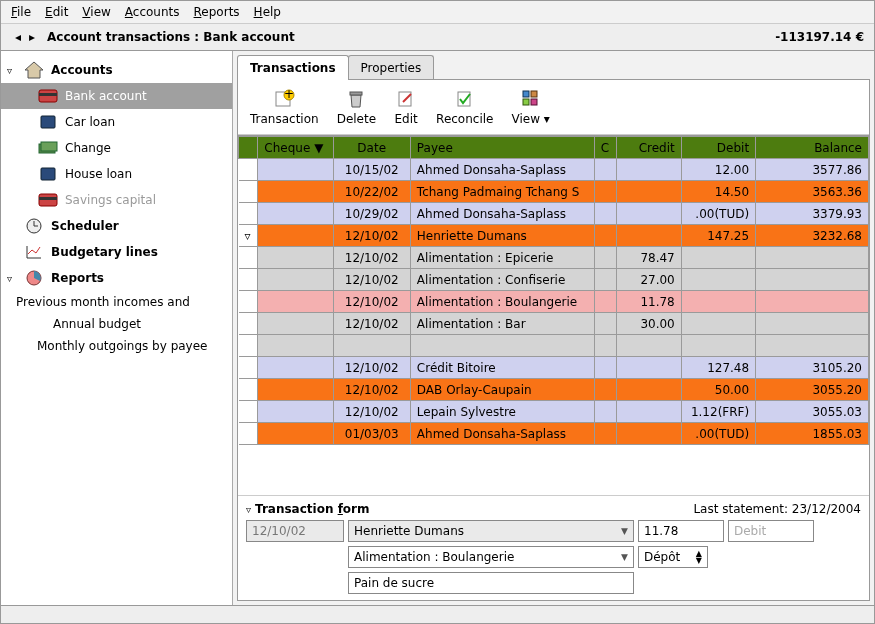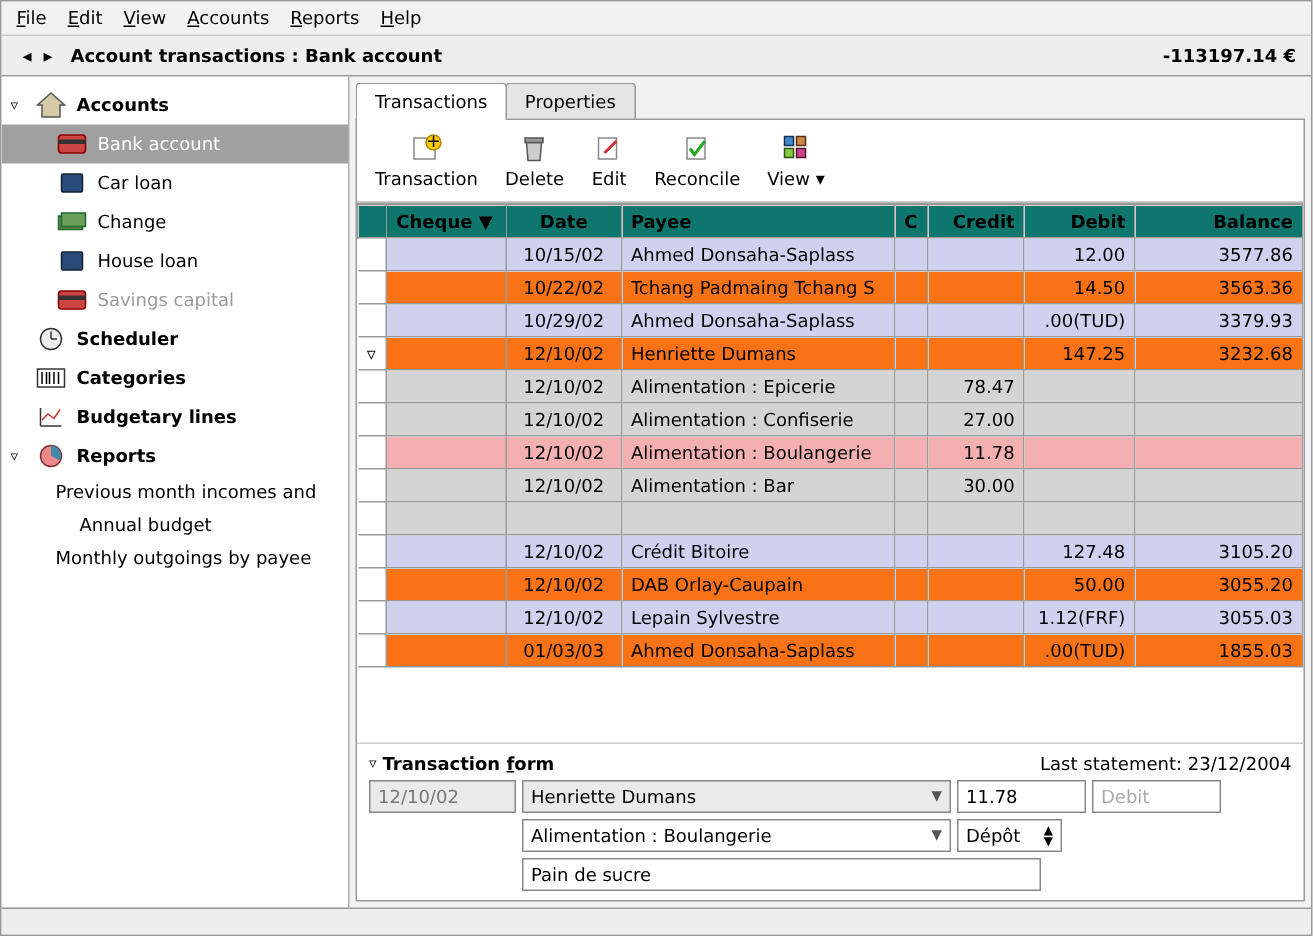--- a/index.html
+++ b/index.html
@@ -16,29 +16,29 @@
 .tree-item { display: flex; align-items: center; padding: 4px 8px 4px 6px; gap: 6px; cursor: pointer; }
 .tree-item.root { font-weight: bold; }
 .tree-item.child { padding-left: 36px; font-weight: normal; }
 .tree-item.selected { background: #a0a0a0; color: #fff; }
 .tree-item.disabled { color: #9a9a9a; }
 .tree-item .expand { width: 10px; font-size: 10px; }
 .tree-item .icon { width: 22px; height: 18px; display: inline-flex; align-items: center; justify-content: center; }
 .content { flex: 1; display: flex; flex-direction: column; padding: 4px; overflow: hidden; }
 .tabs { display: flex; }
 .tab { padding: 5px 12px; border: 1px solid #999; border-bottom: none; background: #e4e4e4; cursor: pointer; border-radius: 3px 3px 0 0; margin-right: -1px; }
-.tab.active { background: #fff; position: relative; z-index: 2; }
+.tab.active { background: #fff; position: relative; z-index: 2; font-weight: bold; }
 .panel { flex: 1; background: #fff; border: 1px solid #999; display: flex; flex-direction: column; overflow: hidden; margin-top: -1px; }
 .toolbar { display: flex; gap: 10px; padding: 6px 8px; border-bottom: 1px solid #ccc; }
 .tbtn { display: flex; flex-direction: column; align-items: center; gap: 2px; cursor: pointer; padding: 2px 4px; }
 .tbtn .ticon { width: 24px; height: 22px; display: flex; align-items: center; justify-content: center; }
 .grid-wrap { flex: 1; overflow: auto; border-top: 1px solid #999; position: relative; }
 table { border-collapse: collapse; width: 100%; }
 th, td { border: 1px solid #9a9a9a; padding: 3px 6px; height: 22px; white-space: nowrap; overflow: hidden; text-overflow: clip; }
-th { background: #0f766e; font-weight: bold; text-align: left; position: sticky; top: 0; }
+th { background: #4d7c0f; font-weight: normal; text-align: left; position: sticky; top: 0; }
 th.r, td.r { text-align: right; }
 col.c-handle { width: 14px; } col.c-chk { width: 62px; } col.c-date { width: 74px; }
 col.c-payee { width: 176px; } col.c-c { width: 16px; } col.c-credit { width: 62px; }
 col.c-debit { width: 70px; } col.c-balance { width: 108px; }
 tr.blue td { background: #cfd1ef; }
 tr.gray td { background: #d4d4d4; }
 tr.pink td { background: #f4b0b0; }
 tr.white td { background: #f97316; }
 .form-area { padding: 6px 8px; border-top: 1px solid #ccc; }
 .form-hdr { display: flex; align-items: center; }
@@ -136,53 +136,39 @@
             <circle cx="9" cy="9" r="7" fill="#eee" stroke="#333"></circle>
             <line x1="9" y1="9" x2="9" y2="4" stroke="#333"></line>
             <line x1="9" y1="9" x2="13" y2="9" stroke="#333"></line>
           </svg>
         </span>
       <span>Scheduler</span>
     </div>
     <div class="tree-item root">
       <span class="expand"></span>
       <span class="icon">
-          <svg width="20" height="14">
-            <rect x="1" y="1" width="18" height="12" fill="#fff" stroke="#333"></rect>
-            <line x1="4" y1="3" x2="4" y2="11" stroke="#000"></line>
-            <line x1="7" y1="3" x2="7" y2="11" stroke="#000"></line>
-            <line x1="9" y1="3" x2="9" y2="11" stroke="#000"></line>
-            <line x1="12" y1="3" x2="12" y2="11" stroke="#000"></line>
-            <line x1="15" y1="3" x2="15" y2="11" stroke="#000"></line>
-          </svg>
-        </span>
-      <span>Categories</span>
-    </div>
-    <div class="tree-item root">
-      <span class="expand"></span>
-      <span class="icon">
           <svg width="18" height="16">
             <polyline points="2,14 2,2" stroke="#333" fill="none"></polyline>
             <polyline points="2,14 16,14" stroke="#333" fill="none"></polyline>
             <polyline points="3,10 7,6 11,9 15,3" stroke="#c33" fill="none"></polyline>
           </svg>
         </span>
       <span>Budgetary lines</span>
     </div>
     <div class="tree-item root">
       <span class="expand">▿</span>
       <span class="icon">
           <svg width="18" height="18">
             <circle cx="9" cy="9" r="7" fill="#e88" stroke="#733"></circle>
             <path d="M9 9 L9 2 A7 7 0 0 1 15 12 Z" fill="#48a"></path>
           </svg>
         </span>
       <span>Reports</span>
     </div>
-    <div class="tree-item child" style="padding-left:36px">
+    <div class="tree-item child" style="padding-left:15px">
         <span>Previous month incomes and</span>
       </div>
     <div class="tree-item child" style="padding-left:52px">
         <span>Annual budget</span>
       </div>
     <div class="tree-item child" style="padding-left:36px">
         <span>Monthly outgoings by payee</span>
       </div>
   </div>
 
@@ -423,20 +409,20 @@
               <span>Alimentation : Boulangerie</span>
               <span class="dd">▼</span>
             </div>
           <div class="inp spin">
               <span>Dépôt</span>
               <span style="font-size:8px;line-height:7px">▲<br>▼</span>
             </div>
         </div>
         <div class="form-row">
           <div style="width:98px"></div>
-          <div class="inp" style="width:346px">Pain de sucre</div>
+          <div class="inp" style="width:286px">Pain de sucre</div>
         </div>
       </div>
     </div>
   </div>
 </div>
 
 <div class="statusbar"></div>
 
 </body></html>

